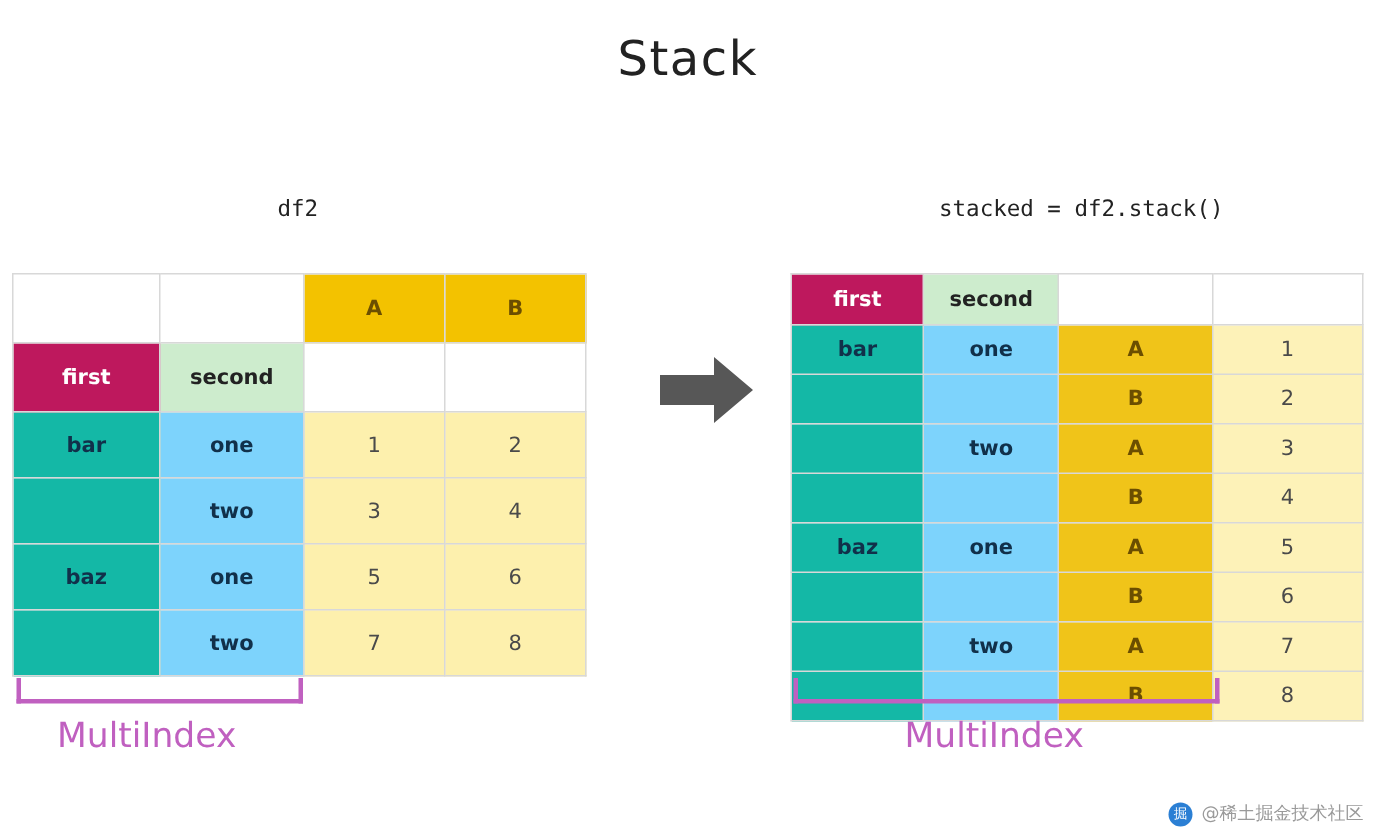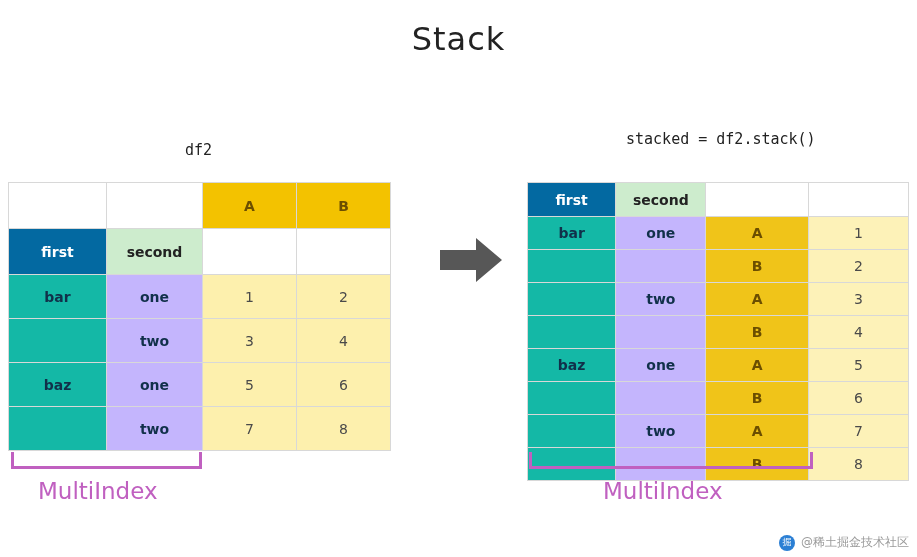--- a/index.html
+++ b/index.html
@@ -33,26 +33,26 @@
   }
   table.grid td{
     border:1px solid #d8d8d8;
     text-align:center;
     vertical-align:middle;
     font-size:14px;
     font-family:"DejaVu Sans", sans-serif;
     padding:0;
   }
   .c-white{background:#ffffff;}
-  .c-green{background:#0369a1;color:#ffffff;font-weight:bold;}
+  .c-green{background:#be185d;color:#ffffff;font-weight:bold;}
   .c-lgreen{background:#cdeccd;color:#222;font-weight:bold;}
   .c-gold{background:#f3c200;color:#6b4e00;font-weight:bold;}
   .c-gold2{background:#f0c419;color:#6b4e00;font-weight:bold;}
   .c-blue{background:#14b8a6;color:#11304a;font-weight:bold;}
-  .c-lblue{background:#c4b5fd;color:#11304a;font-weight:bold;}
+  .c-lblue{background:#7dd3fc;color:#11304a;font-weight:bold;}
   .c-cream{background:#fdf0ad;color:#4a4a4a;}
   .c-cream2{background:#fdf2b8;color:#4a4a4a;}
 
   
   #arrow{
     position:absolute;
     left:440px;top:238px;
     width:62px;height:44px;
   }
   
@@ -82,21 +82,21 @@
     background:#2b7fd4;color:#fff;font-size:9px;
     display:flex;align-items:center;justify-content:center;
     font-family:"DejaVu Sans", sans-serif;
   }
 </style>
 </head>
 <body>
 
 <div id="title">Stack</div>
 
-<div class="code-label" style="left:185px;top:130px;margin-top:11px;">df2</div>
+<div class="code-label" style="left:185px;top:130px;">df2</div>
 
 <table class="grid" id="left-table" style="left:8px;top:182px;width:382px;">
   <colgroup>
       <col style="width:98px">
       <col style="width:96px">
       <col style="width:94px">
       <col style="width:94px">
     </colgroup>
   <tbody>
     <tr>

